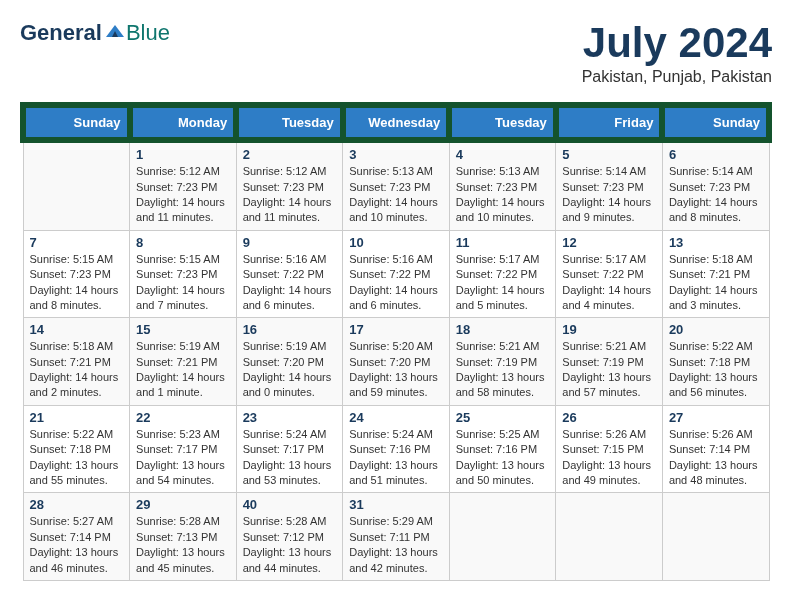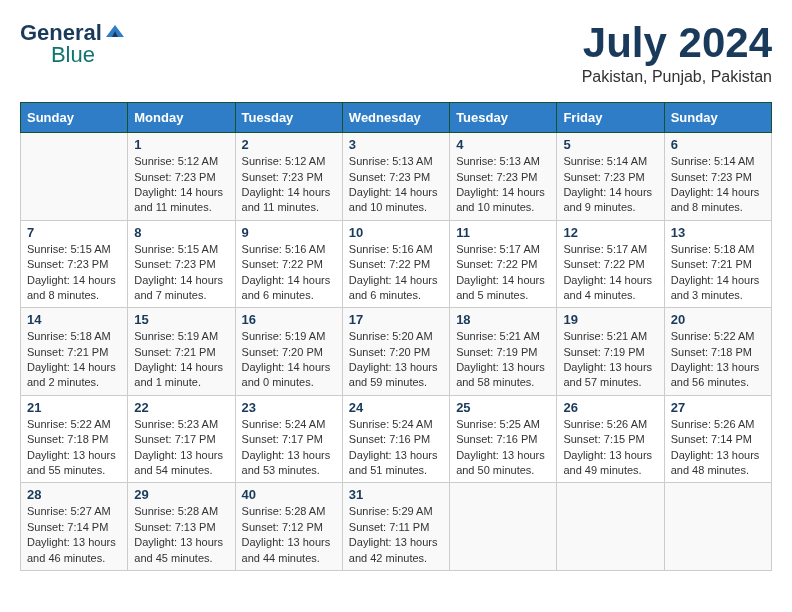--- a/index.html
+++ b/index.html
@@ -11,22 +11,22 @@
       padding: 20px;
     }
     .header {
       display: flex;
       justify-content: space-between;
       align-items: flex-start;
       margin-bottom: 16px;
     }
     .logo {
       display: flex;
-      flex-direction: column;
-      align-items: center;
+      flex-direction: row;
+      align-items: flex-end;
     }
     .title-block {
       text-align: right;
     }
     .month-title {
       font-size: 42px;
       font-weight: bold;
       color: #1a3a5c;
       line-height: 1.1;
     }
@@ -37,24 +37,24 @@
     }
     table {
       width: 100%;
       border-collapse: collapse;
       font-size: 11px;
     }
     thead tr th {
       background-color: #2e7dc6;
       color: #fff;
       padding: 7px 6px;
-      text-align: left;
+      text-align: right;
       font-size: 13px;
       font-weight: bold;
-      border: 1px solid #14532d;
+      border: 6px solid #14532d;
     }
     tbody tr td {
       border: 1px solid #ccc;
       padding: 4px 6px;
       vertical-align: top;
       width: calc(100% / 7);
     }
     tbody tr:nth-child(odd) {
       background-color: #f9f9f9;
     }

